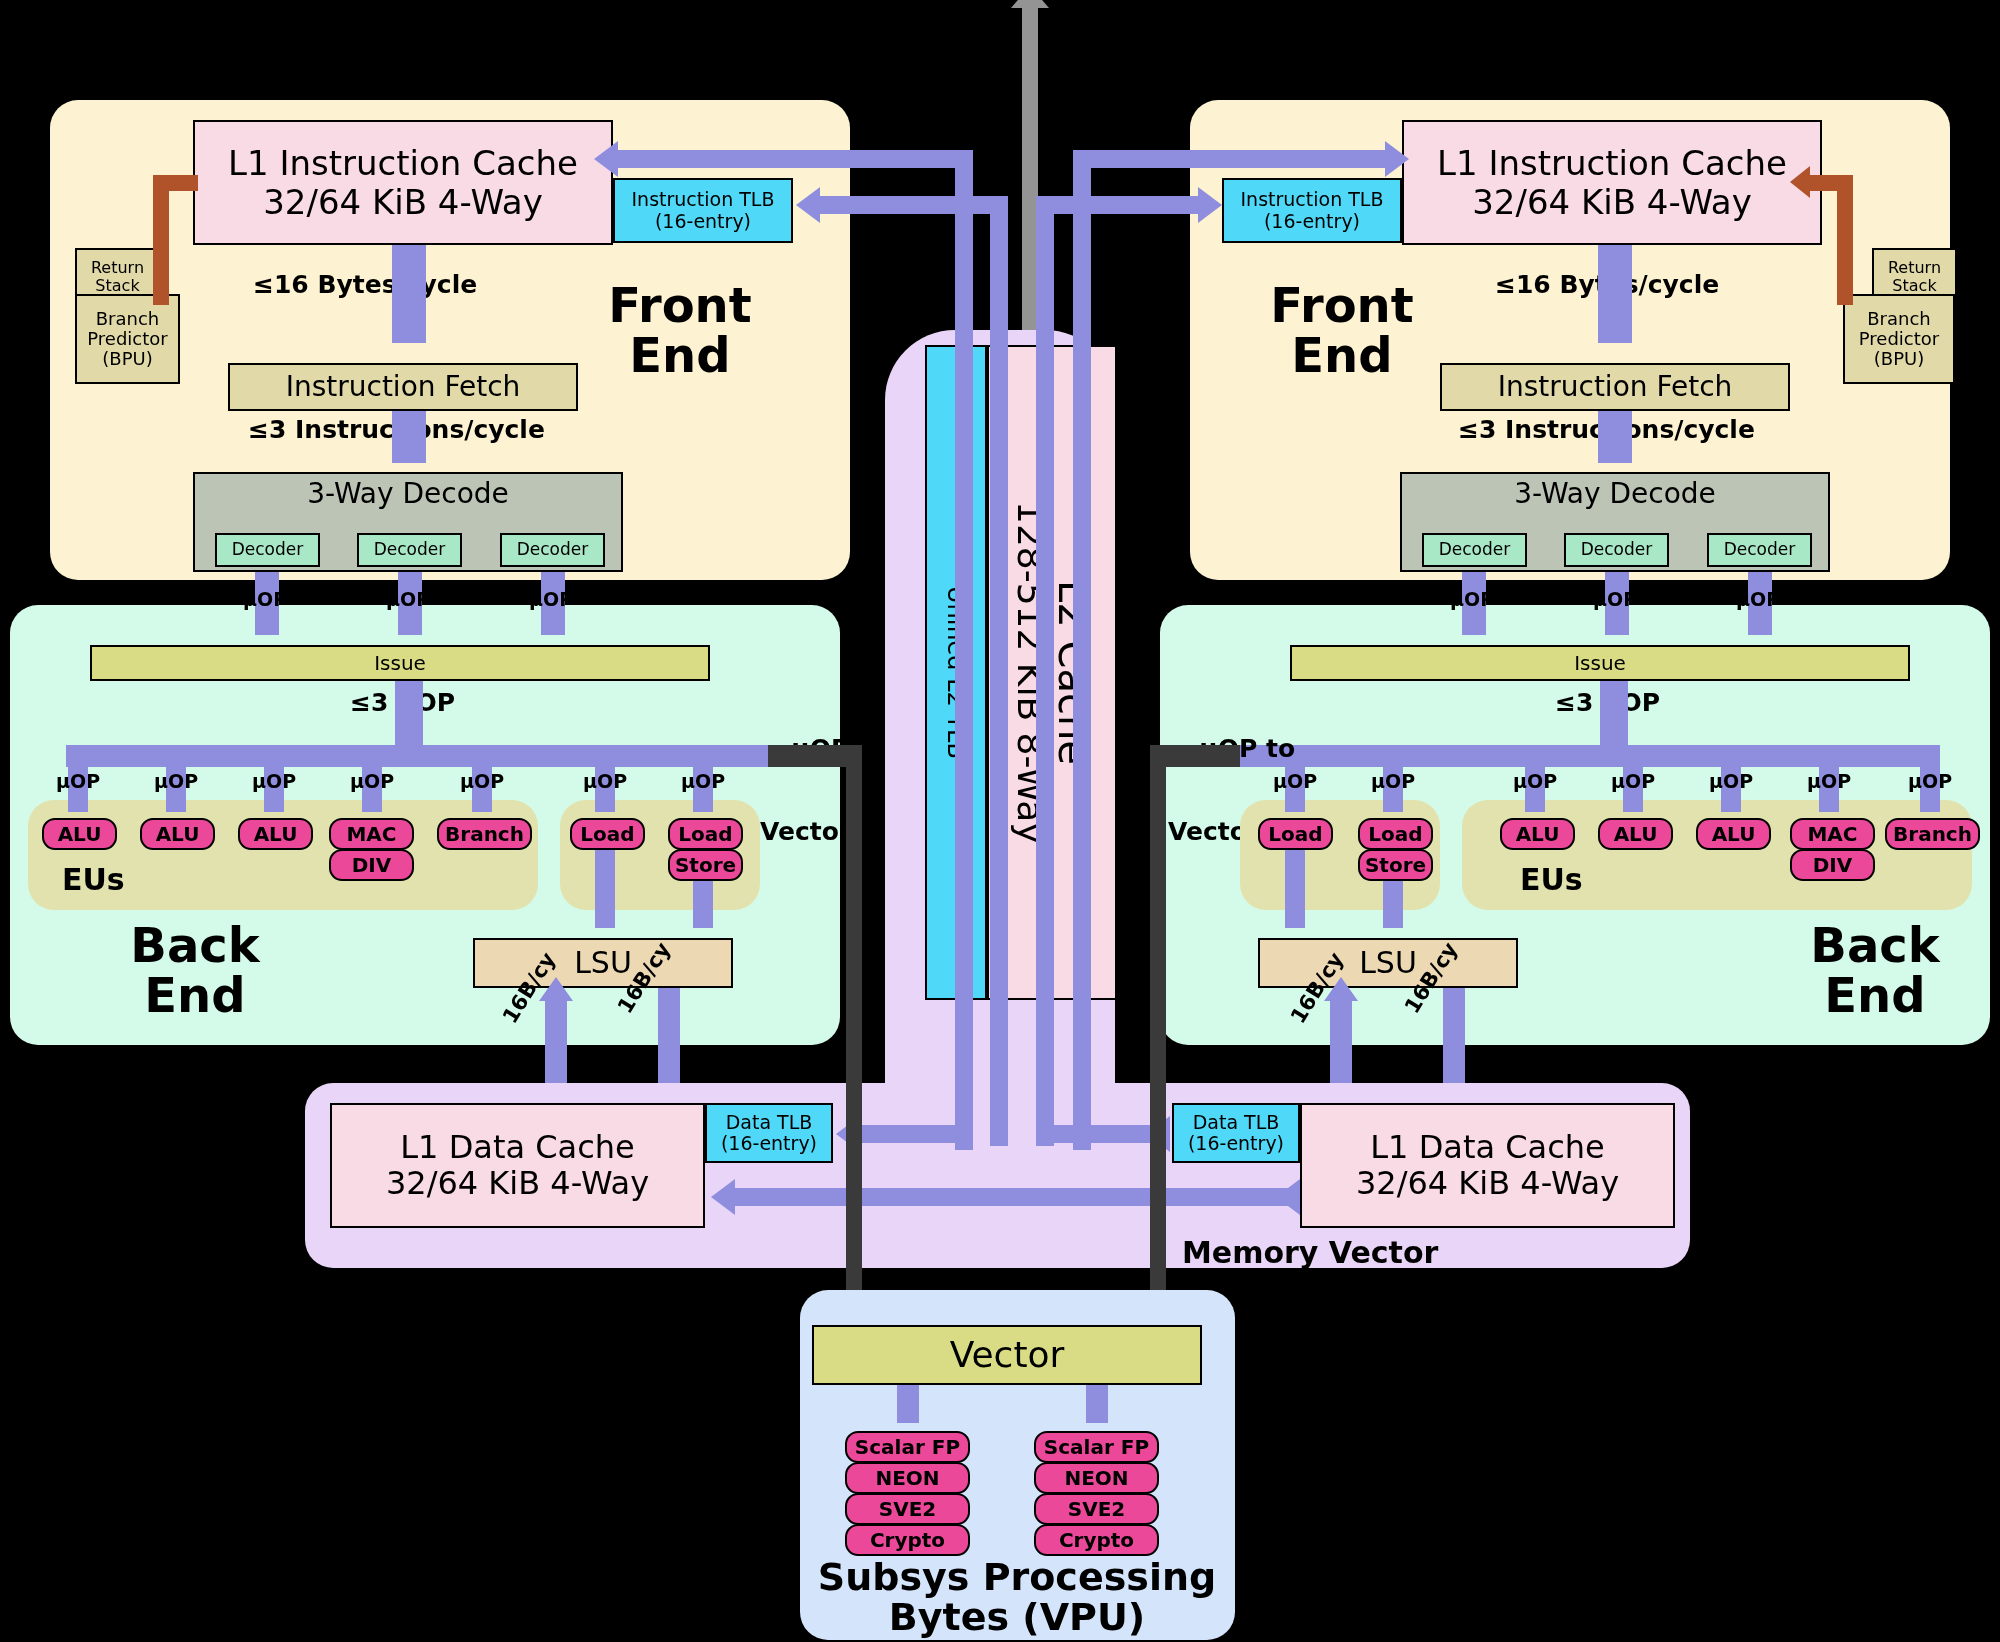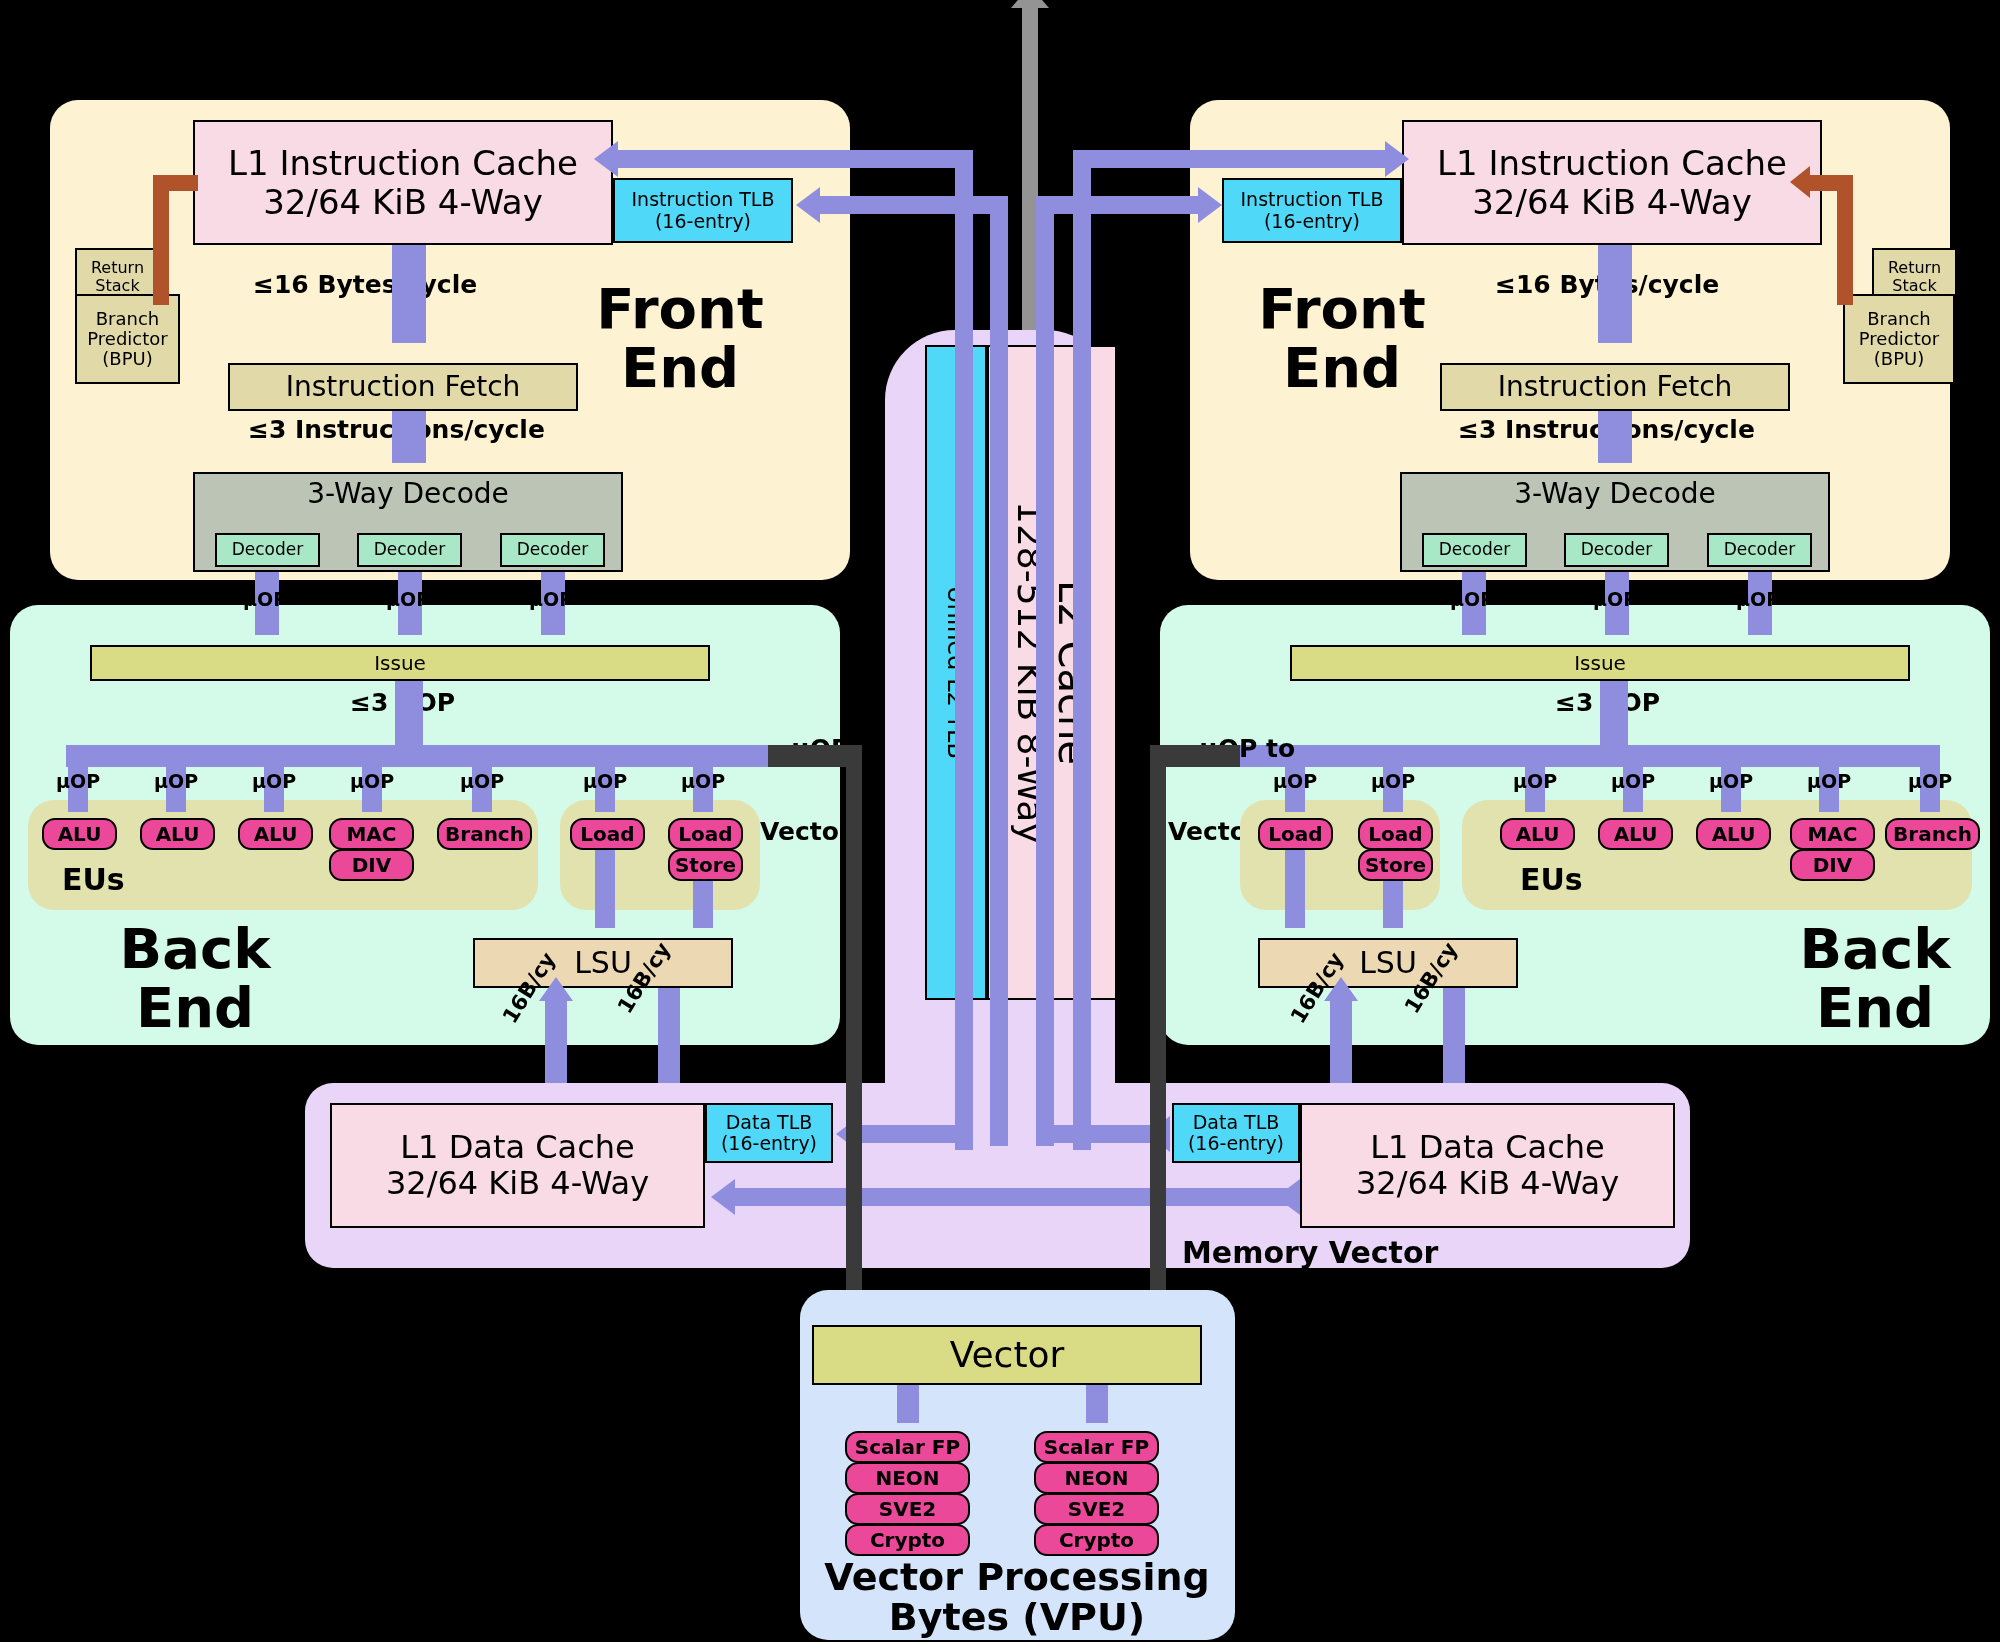--- a/index.html
+++ b/index.html
@@ -30,21 +30,21 @@
   .olive  { background:#d9dc84; }
   .gold   { background:#ec4899; font-weight:bold;border-radius:13px; }
   .beige  { background:#ecd9b4; }
   .l2pink { background:#f9dbe6; }
 
   .vtext { writing-mode:vertical-rl; }
 
   
   .lbl { position:absolute; font-weight:bold; white-space:pre; line-height:1.1; }
 
-  .huge { font-size:56px; font-weight:bold; text-align:center; line-height:1.05; }
+  .huge { font-size:48px; font-weight:bold; text-align:center; line-height:1.05; }
   .big  { font-size:30px; font-weight:bold; }
 
   
   .ar { position:absolute; background:#8f8ede; }
   .ar-dark { position:absolute; background:#3a3a3a; }
   .ar-brown { position:absolute; background:#b0522a; }
   .ar-gray { position:absolute; background:#949494; }
 
   
   .head { position:absolute; width:0; height:0; }
@@ -506,17 +506,17 @@
       <span>NEON</span>
     </div>
   <div class="box gold" style="left:1034px; top:1493px; width:125px; height:32px; font-size:20px;">
       <span>SVE2</span>
     </div>
   <div class="box gold" style="left:1034px; top:1524px; width:125px; height:32px; font-size:20px;">
       <span>Crypto</span>
     </div>
 
   <div class="huge abs" style="left:802px; top:1558px; width:430px; font-size:38px;">
-    <div>Vector Processing</div>
+    <div>Subsys Processing</div>
     <div>Bytes (VPU)</div>
   </div>
 
 </div>
 
 </body></html>

